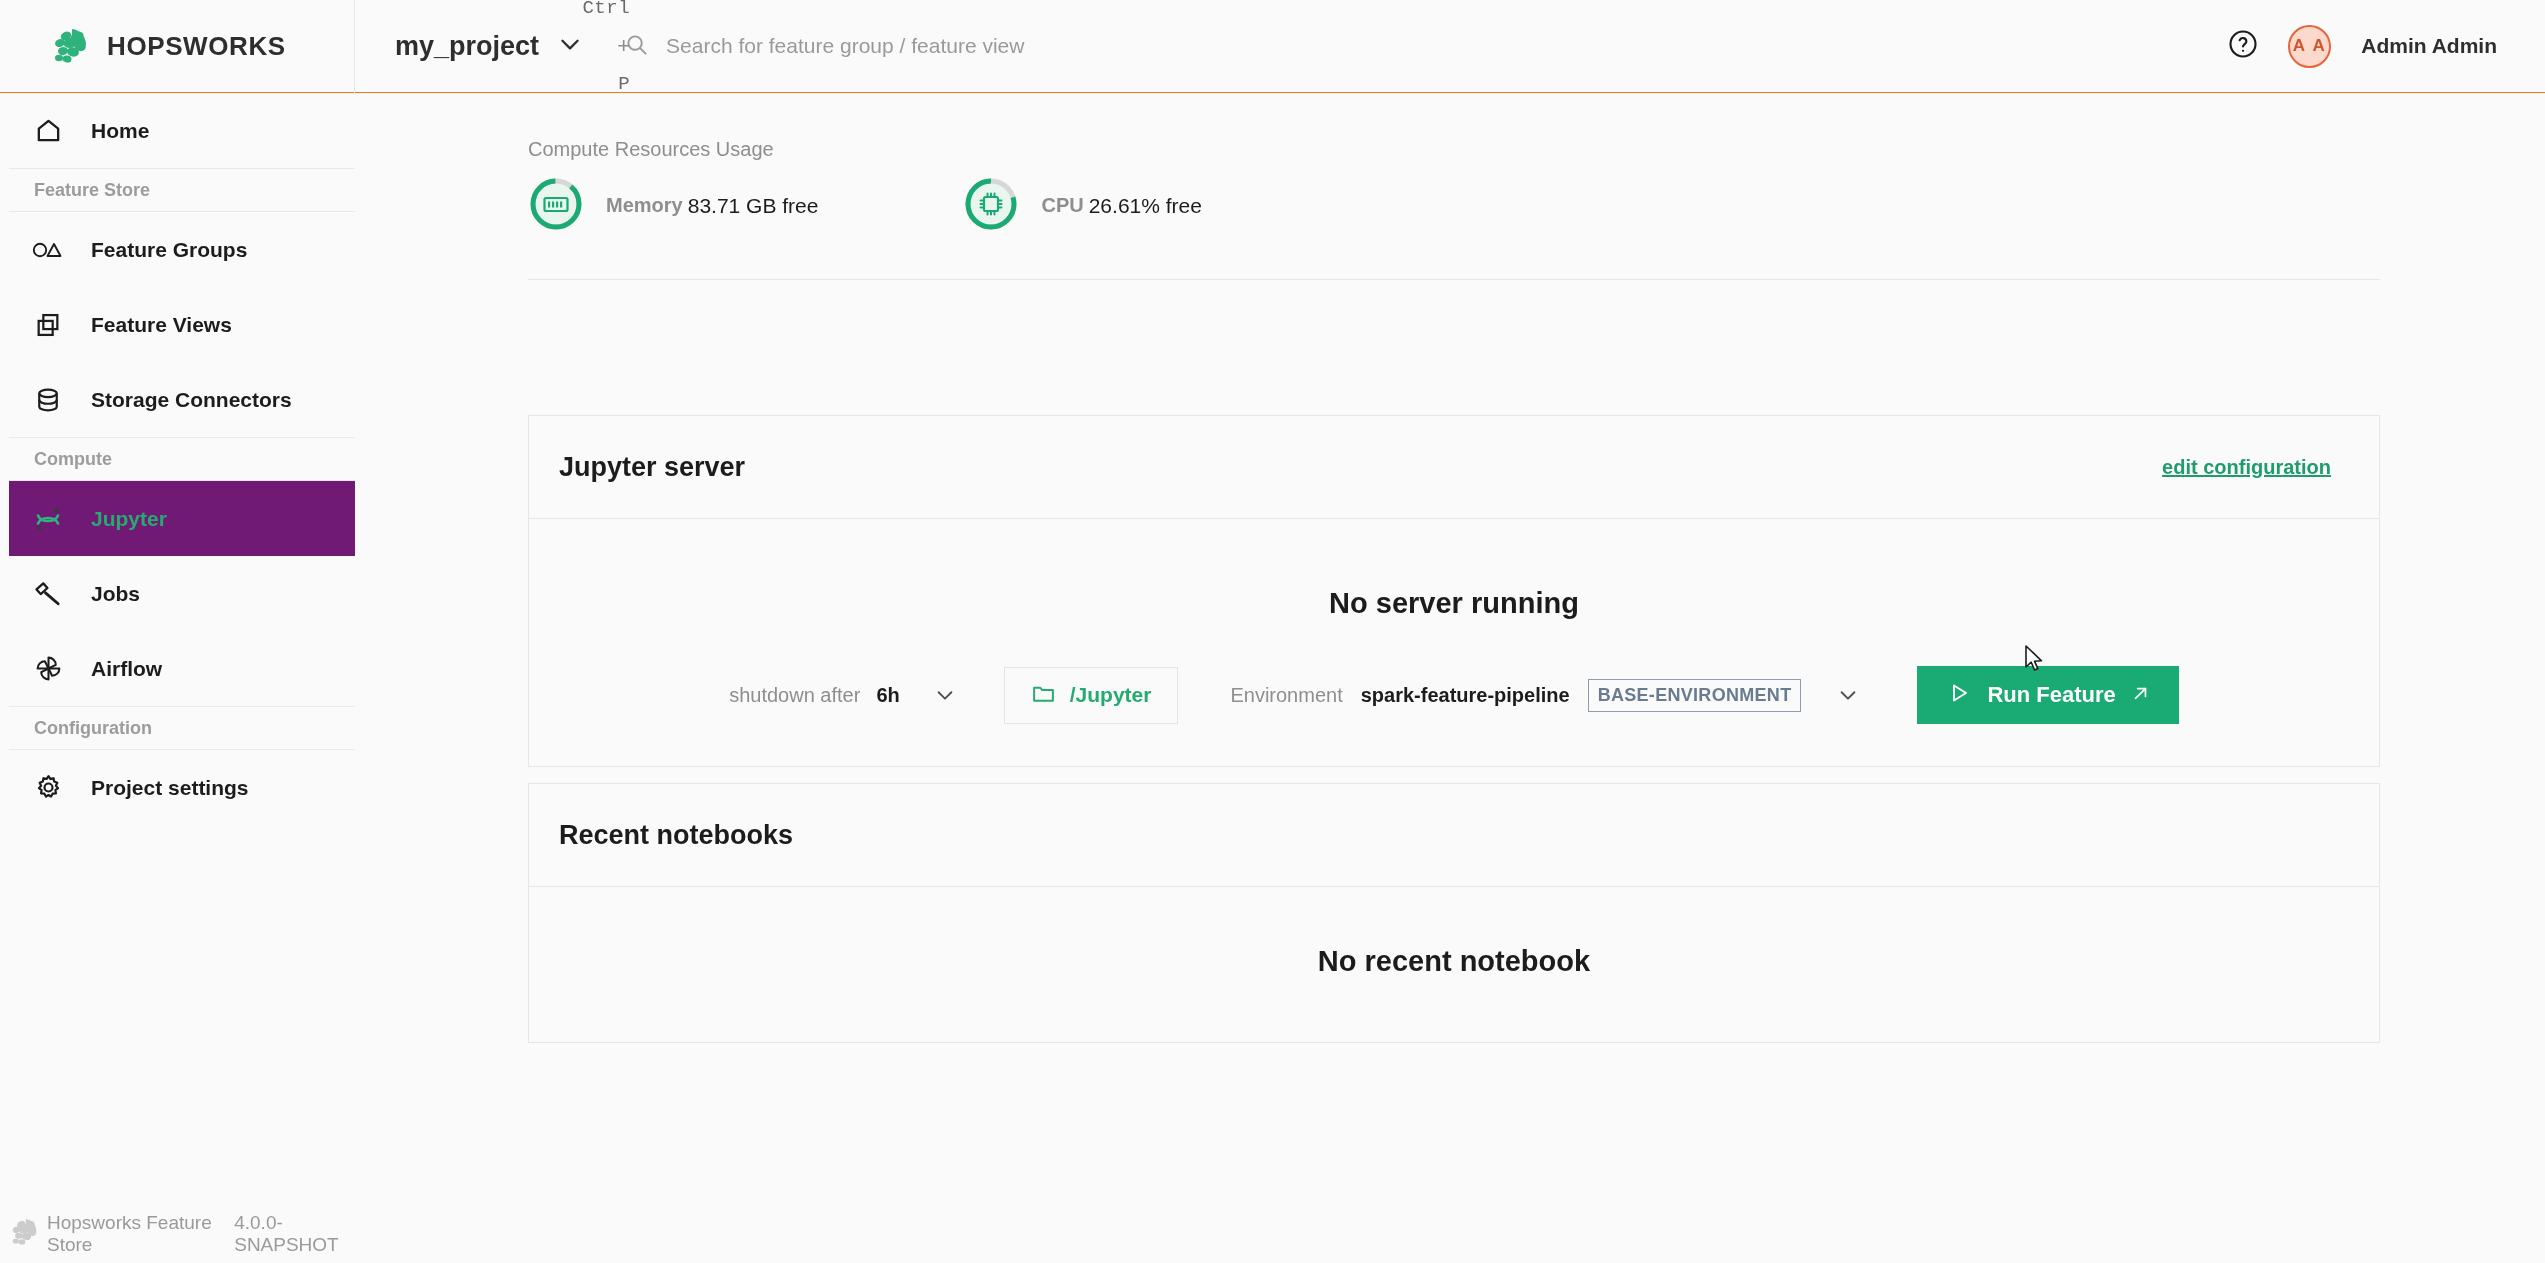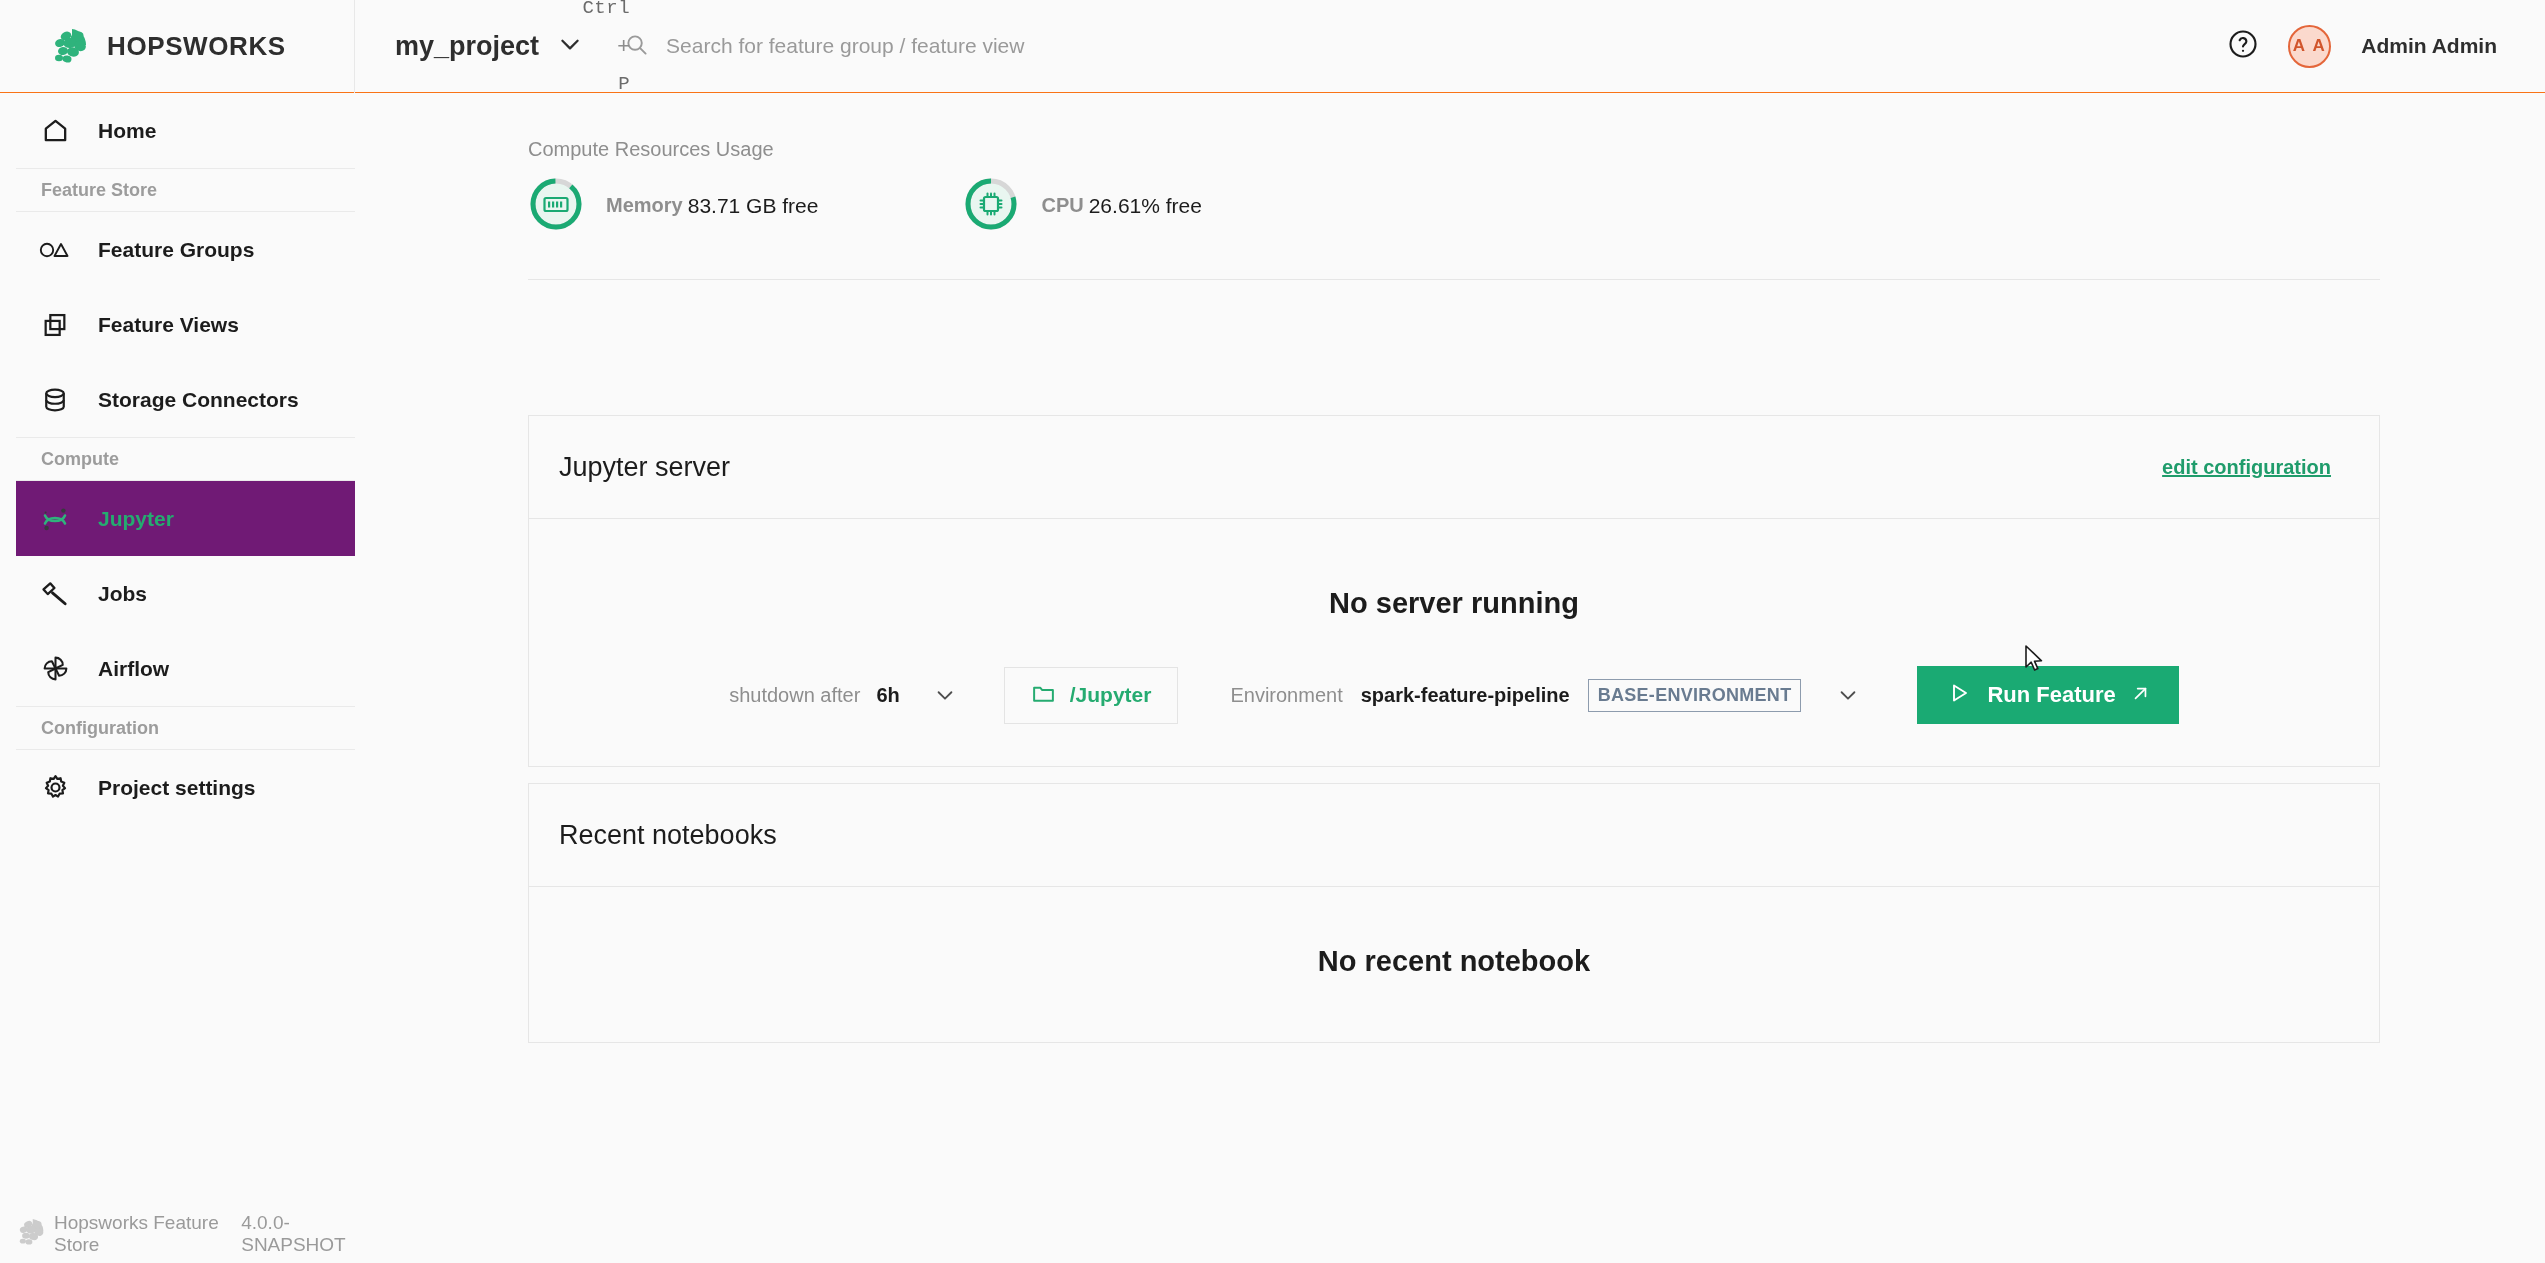--- a/index.html
+++ b/index.html
@@ -43,21 +43,21 @@
   .avatar {
     width: 43px; height: 43px; border-radius: 50%;
     background: #fbd9cd; border: 2.5px solid #e4663a;
     display: flex; align-items: center; justify-content: center;
     font-size: 17px; font-weight: bold; color: #d1552c; letter-spacing: 2px;
   }
   .username { font-size: 21px; font-weight: bold; color: #2e2e2e; }
 
   
   .sidebar {
-    position: absolute; left: 16px; top: 93px; width: 428px; height: 1170px;
+    position: absolute; left: 9px; top: 93px; width: 428px; height: 1170px;
     background: #fafafa; border-right: 3px solid #c2410c;
   }
   .nav-item {
     display: flex; align-items: center; gap: 22px;
     height: 75px; padding-left: 18px; cursor: pointer;
   }
   .nav-item .ico { width: 42px; display: flex; align-items: center; justify-content: center; }
   .nav-label { font-size: 21px; font-weight: bold; color: #1c1c1c; }
   .nav-item.active { background: #701a75; }
   .nav-item.active .nav-label { color: #25ab70; }
@@ -93,21 +93,21 @@
     position: absolute; left: 173px; width: 1852px;
     background: #fafafa; border: 1px solid #e6e6e6;
   }
   #jupyter-card { top: 322px; height: 352px; }
   #notebooks-card { top: 690px; height: 260px; }
 
   .card-head {
     height: 103px; display: flex; align-items: center; justify-content: space-between;
     padding: 0 48px 0 30px; border-bottom: 1px solid #e6e6e6;
   }
-  .card-title { font-size: 27px; font-weight: normal; color: #1c1c1c; }
+  .card-title { font-size: 27px; font-weight: bold; color: #1c1c1c; }
   .edit-link { font-size: 20px; font-weight: bold; color: #1f9c6b; text-decoration: underline; cursor: pointer; }
 
   .card-body { position: relative; }
   .big-msg { text-align: center; font-size: 29px; font-weight: bold; color: #1c1c1c; }
 
   #jupyter-card .big-msg { padding-top: 68px; }
   #notebooks-card .big-msg { padding-top: 58px; }
 
   .ctrl-row {
     display: flex; align-items: center; justify-content: center;

